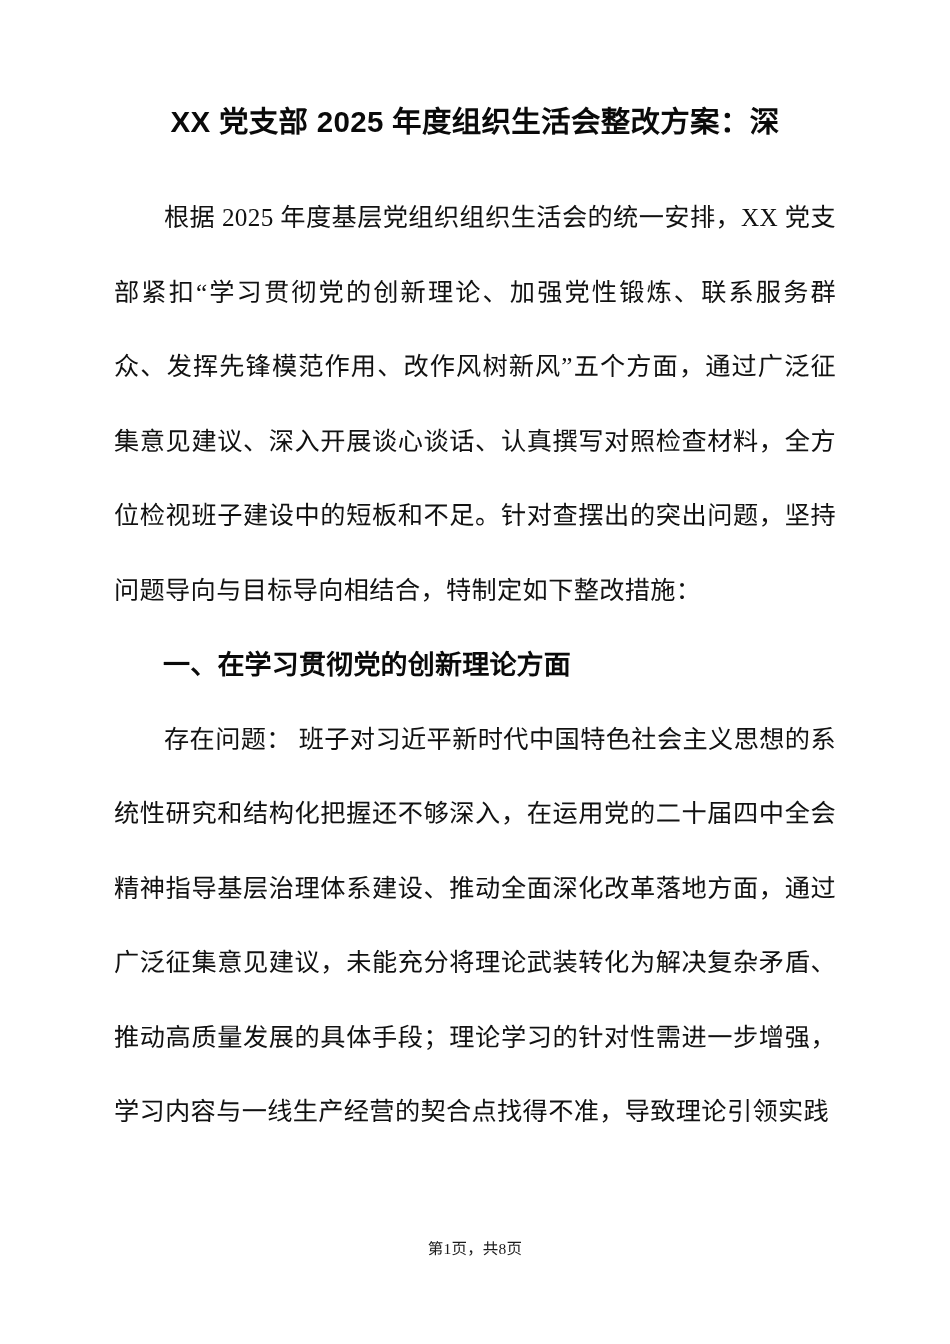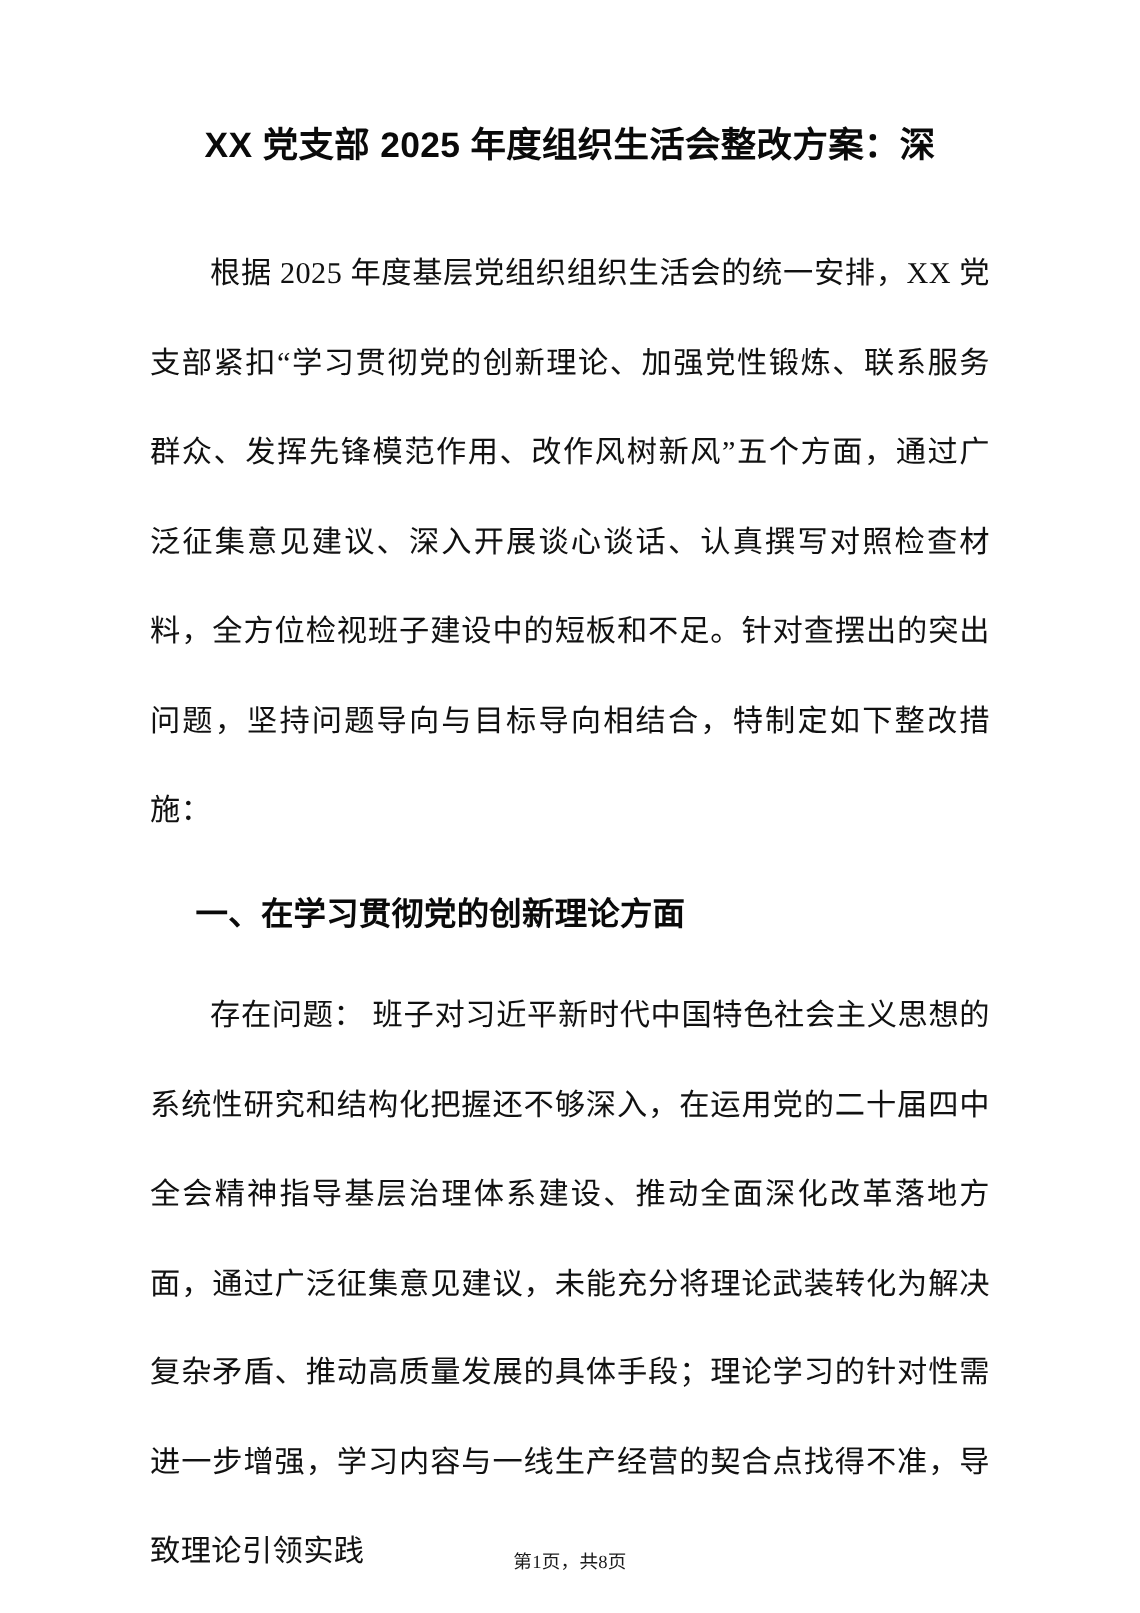--- a/index.html
+++ b/index.html
@@ -52,21 +52,21 @@
 
   
   .para {
     font-family: "Liberation Serif", "DejaVu Serif", serif;
     font-size: 25.2px;
     line-height: 74.5px;
     text-align: justify;
     text-align-last: left;
     text-justify: inter-ideograph;
     text-indent: 50px;
-    margin: 11px;
+    margin: 0;
     color: #111111;
     letter-spacing: 0.35px;
     word-break: break-all;
   }
 
   
   .section-heading {
     font-family: "Liberation Sans", "DejaVu Sans", sans-serif;
     font-weight: 700;
     font-size: 27px;
@@ -77,21 +77,21 @@
     letter-spacing: 0.2px;
     white-space: nowrap;
   }
 
   .gap-title-body { height: 22px; }
 
   
   .footer {
     position: absolute;
     left: 0;
-    top: 1292px;
+    top: 1238px;
     width: 950px;
     text-align: center;
     font-family: "Liberation Serif", "DejaVu Serif", serif;
     font-size: 15.5px;
     line-height: 22px;
     color: #1a1a1a;
     letter-spacing: 0.2px;
   }
 </style>
 </head>

